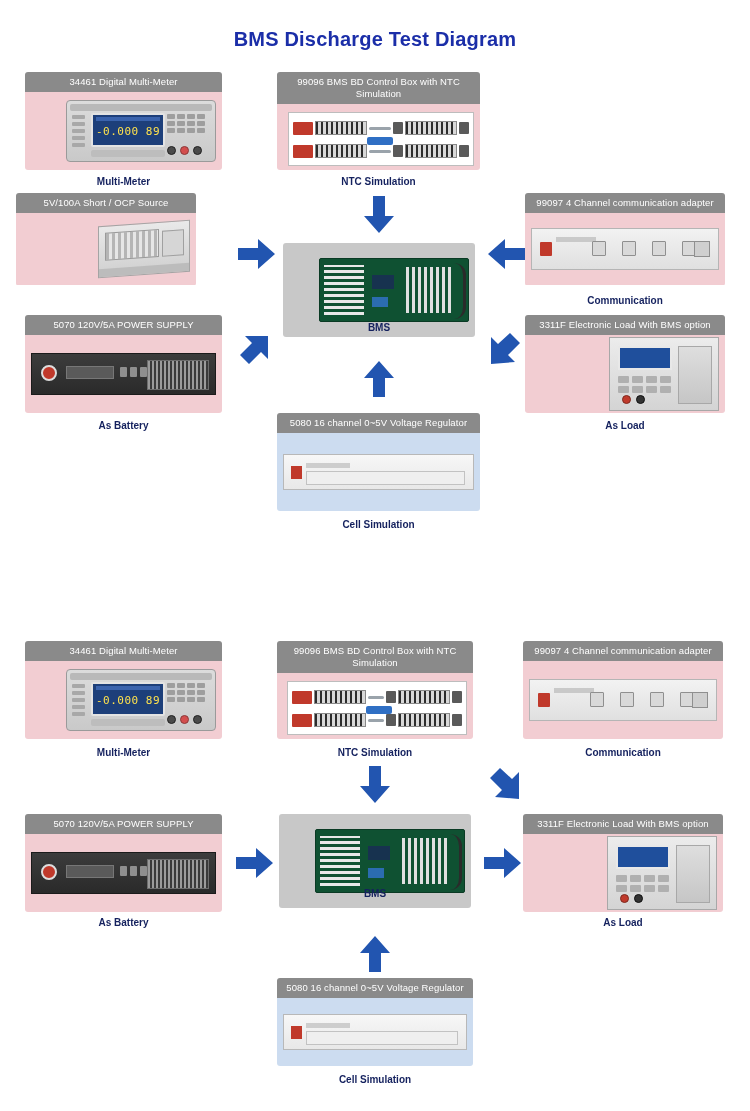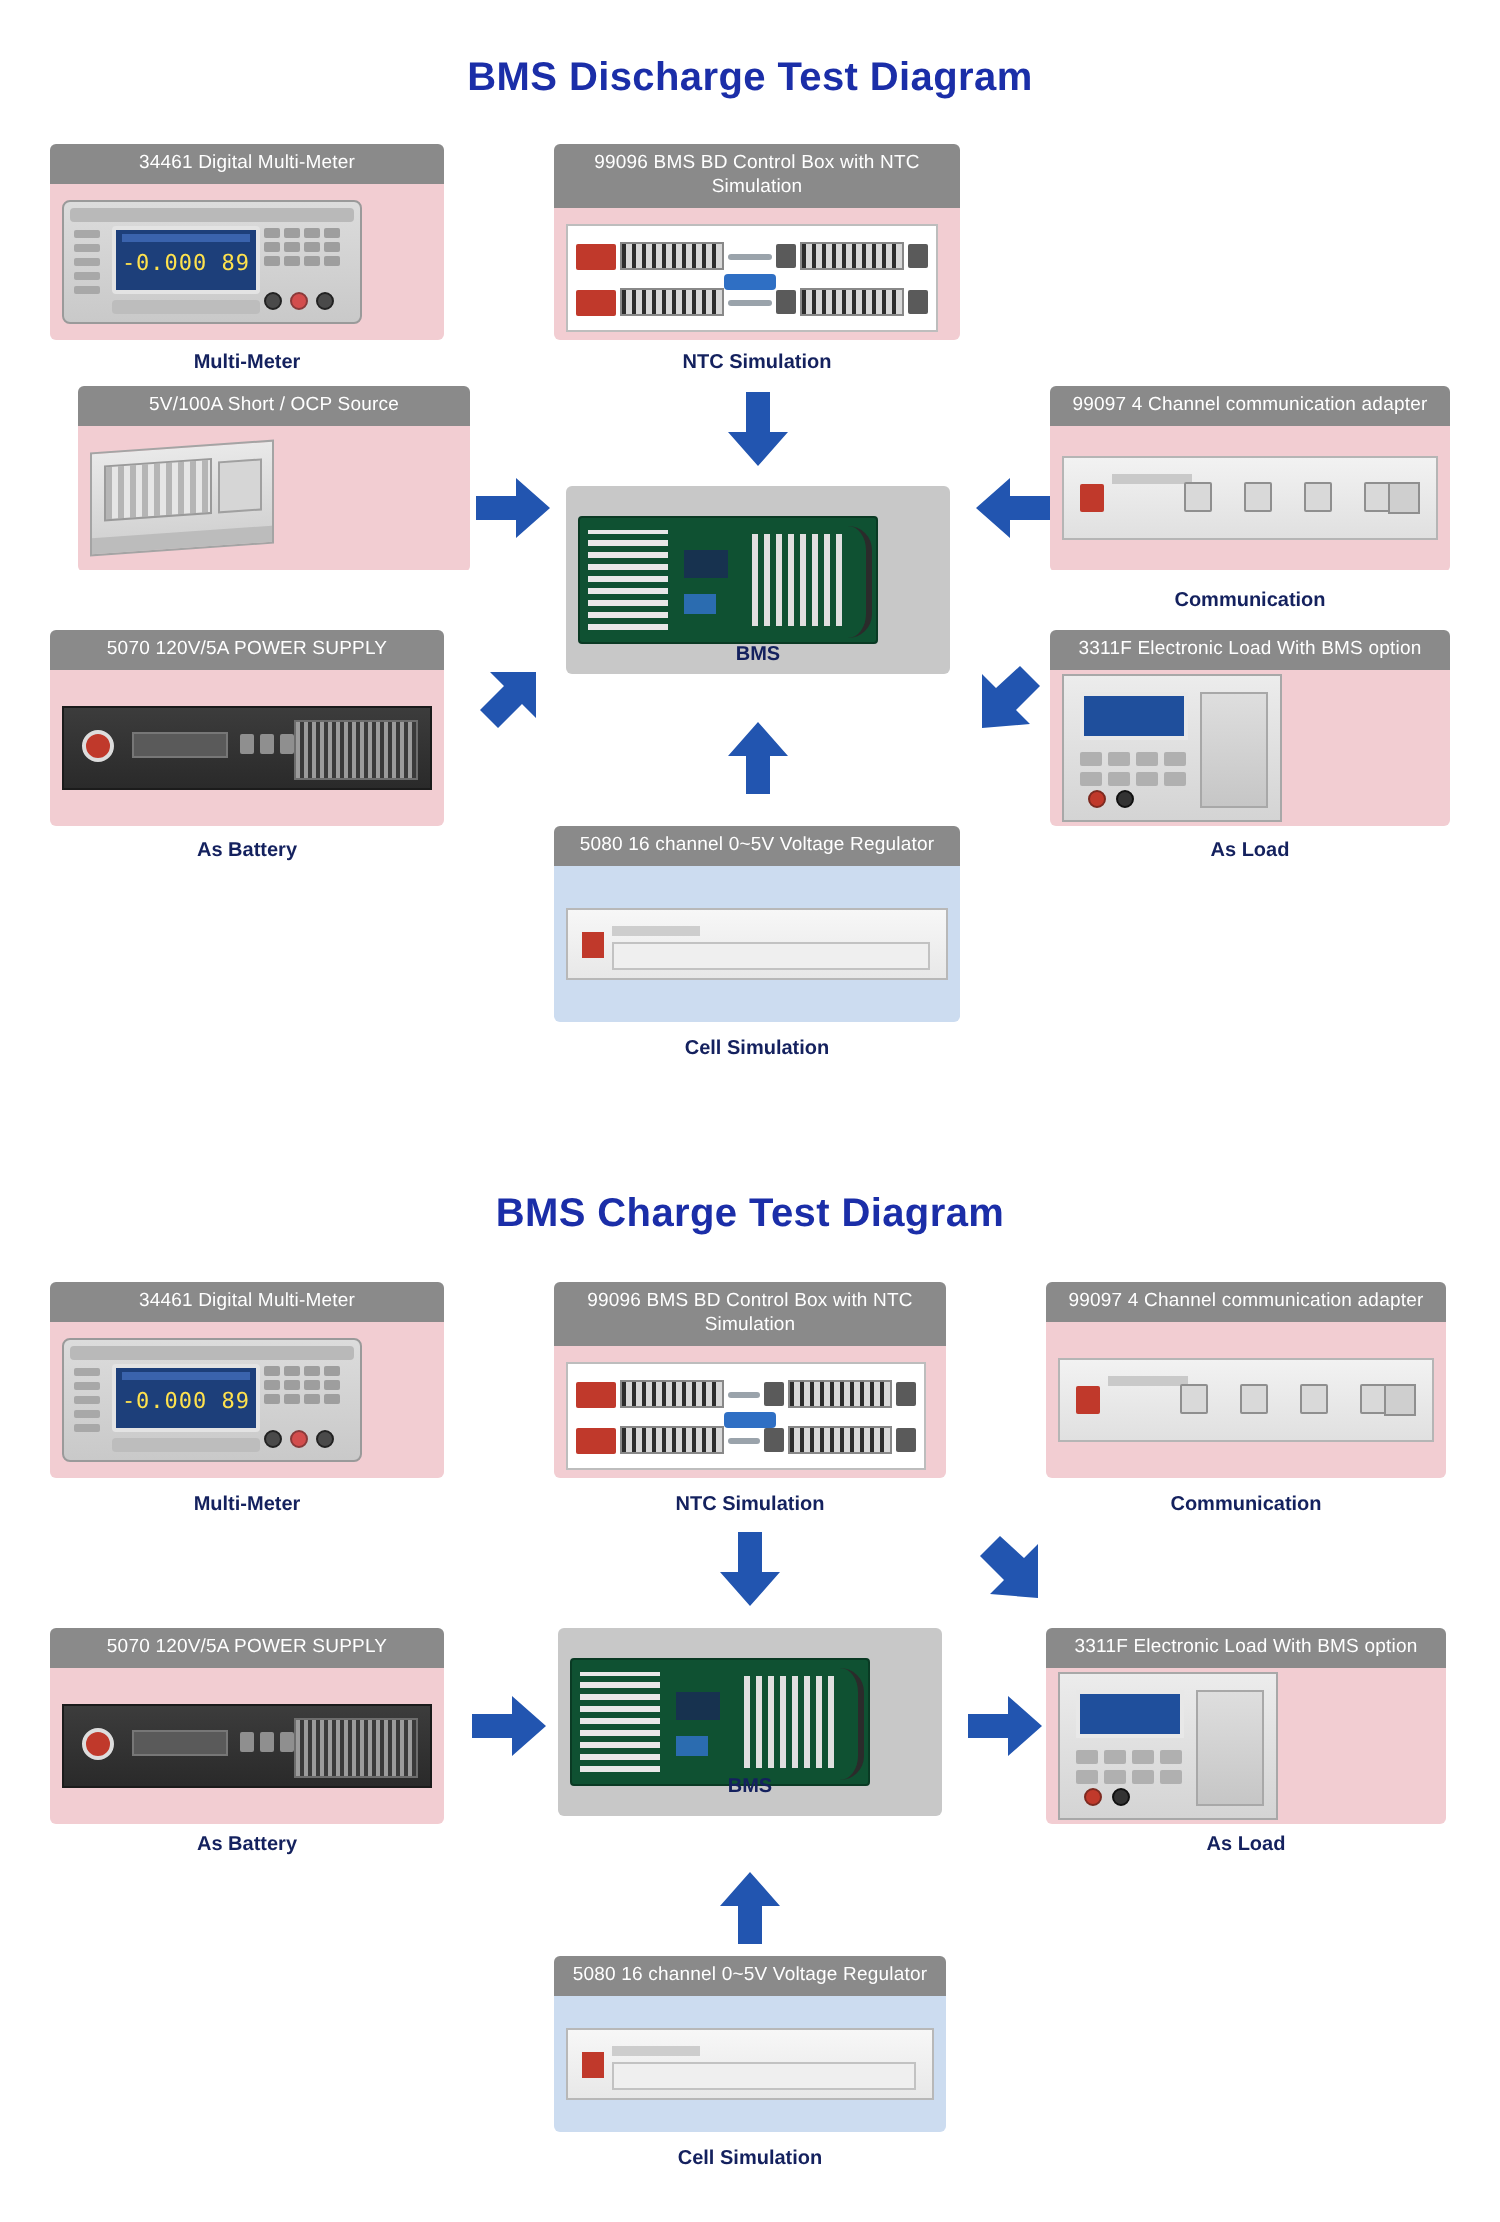--- a/index.html
+++ b/index.html
@@ -40,21 +40,21 @@
     text-align: center;
     line-height: 12px;
     padding: 4px 4px;
     letter-spacing: 0.1px;
   }
   .card .body {
     background: #f2cdd2;
     padding: 6px;
     display: flex;
     align-items: center;
-    justify-content: flex-start;
+    justify-content: flex-end;
   }
   .card.blue .body { background: #ccdcf0; }
   .card.gray-body .body { background: #c8c8c8; }
 
   .caption {
     position: absolute;
     width: 100%;
     text-align: center;
     font-size: 10px;
     font-weight: bold;
@@ -364,21 +364,21 @@
     </div>
   </div>
   <div class="caption" style="left:277px; top:176px; width:203px;">NTC Simulation</div>
 
   <div class="arrow" style="left:363px; top:196px;">
     <svg width="32" height="38" viewBox="0 0 32 38">
         <polygon points="10,0 22,0 22,20 31,20 16,37 1,20 10,20" fill="#2255b0"></polygon>
       </svg>
   </div>
 
-  <div class="card" style="left:39px; top:193px; width:196px; height:93px;">
+  <div class="card" style="left:16px; top:193px; width:180px; height:93px;">
     <div class="hdr">5V/100A Short / OCP Source</div>
     <div class="body" style="height:72px;">
       <div class="psu100">
         <div class="vent"></div>
           <div class="side"></div>
           <div class="base"></div>
       </div>
     </div>
   </div>
 
@@ -489,21 +489,20 @@
     <div class="body" style="height:78px;">
       <div class="vreg">
         <div class="red"></div>
           <div class="lbl"></div>
           <div class="panel"></div>
       </div>
     </div>
   </div>
   <div class="caption" style="left:277px; top:519px; width:203px;">Cell Simulation</div>
 
-  <div class="diagram-title" style="top:596px;">BMS Charge Test Diagram</div>
 
   <div class="card" style="left:25px; top:641px; width:197px; height:98px;">
     <div class="hdr">34461 Digital Multi-Meter</div>
     <div class="body" style="height:78px;">
       <div class="mm">
         <div class="topbar"></div>
         <div class="leftbtns">
             <i></i>
             <i></i>
             <i></i>

